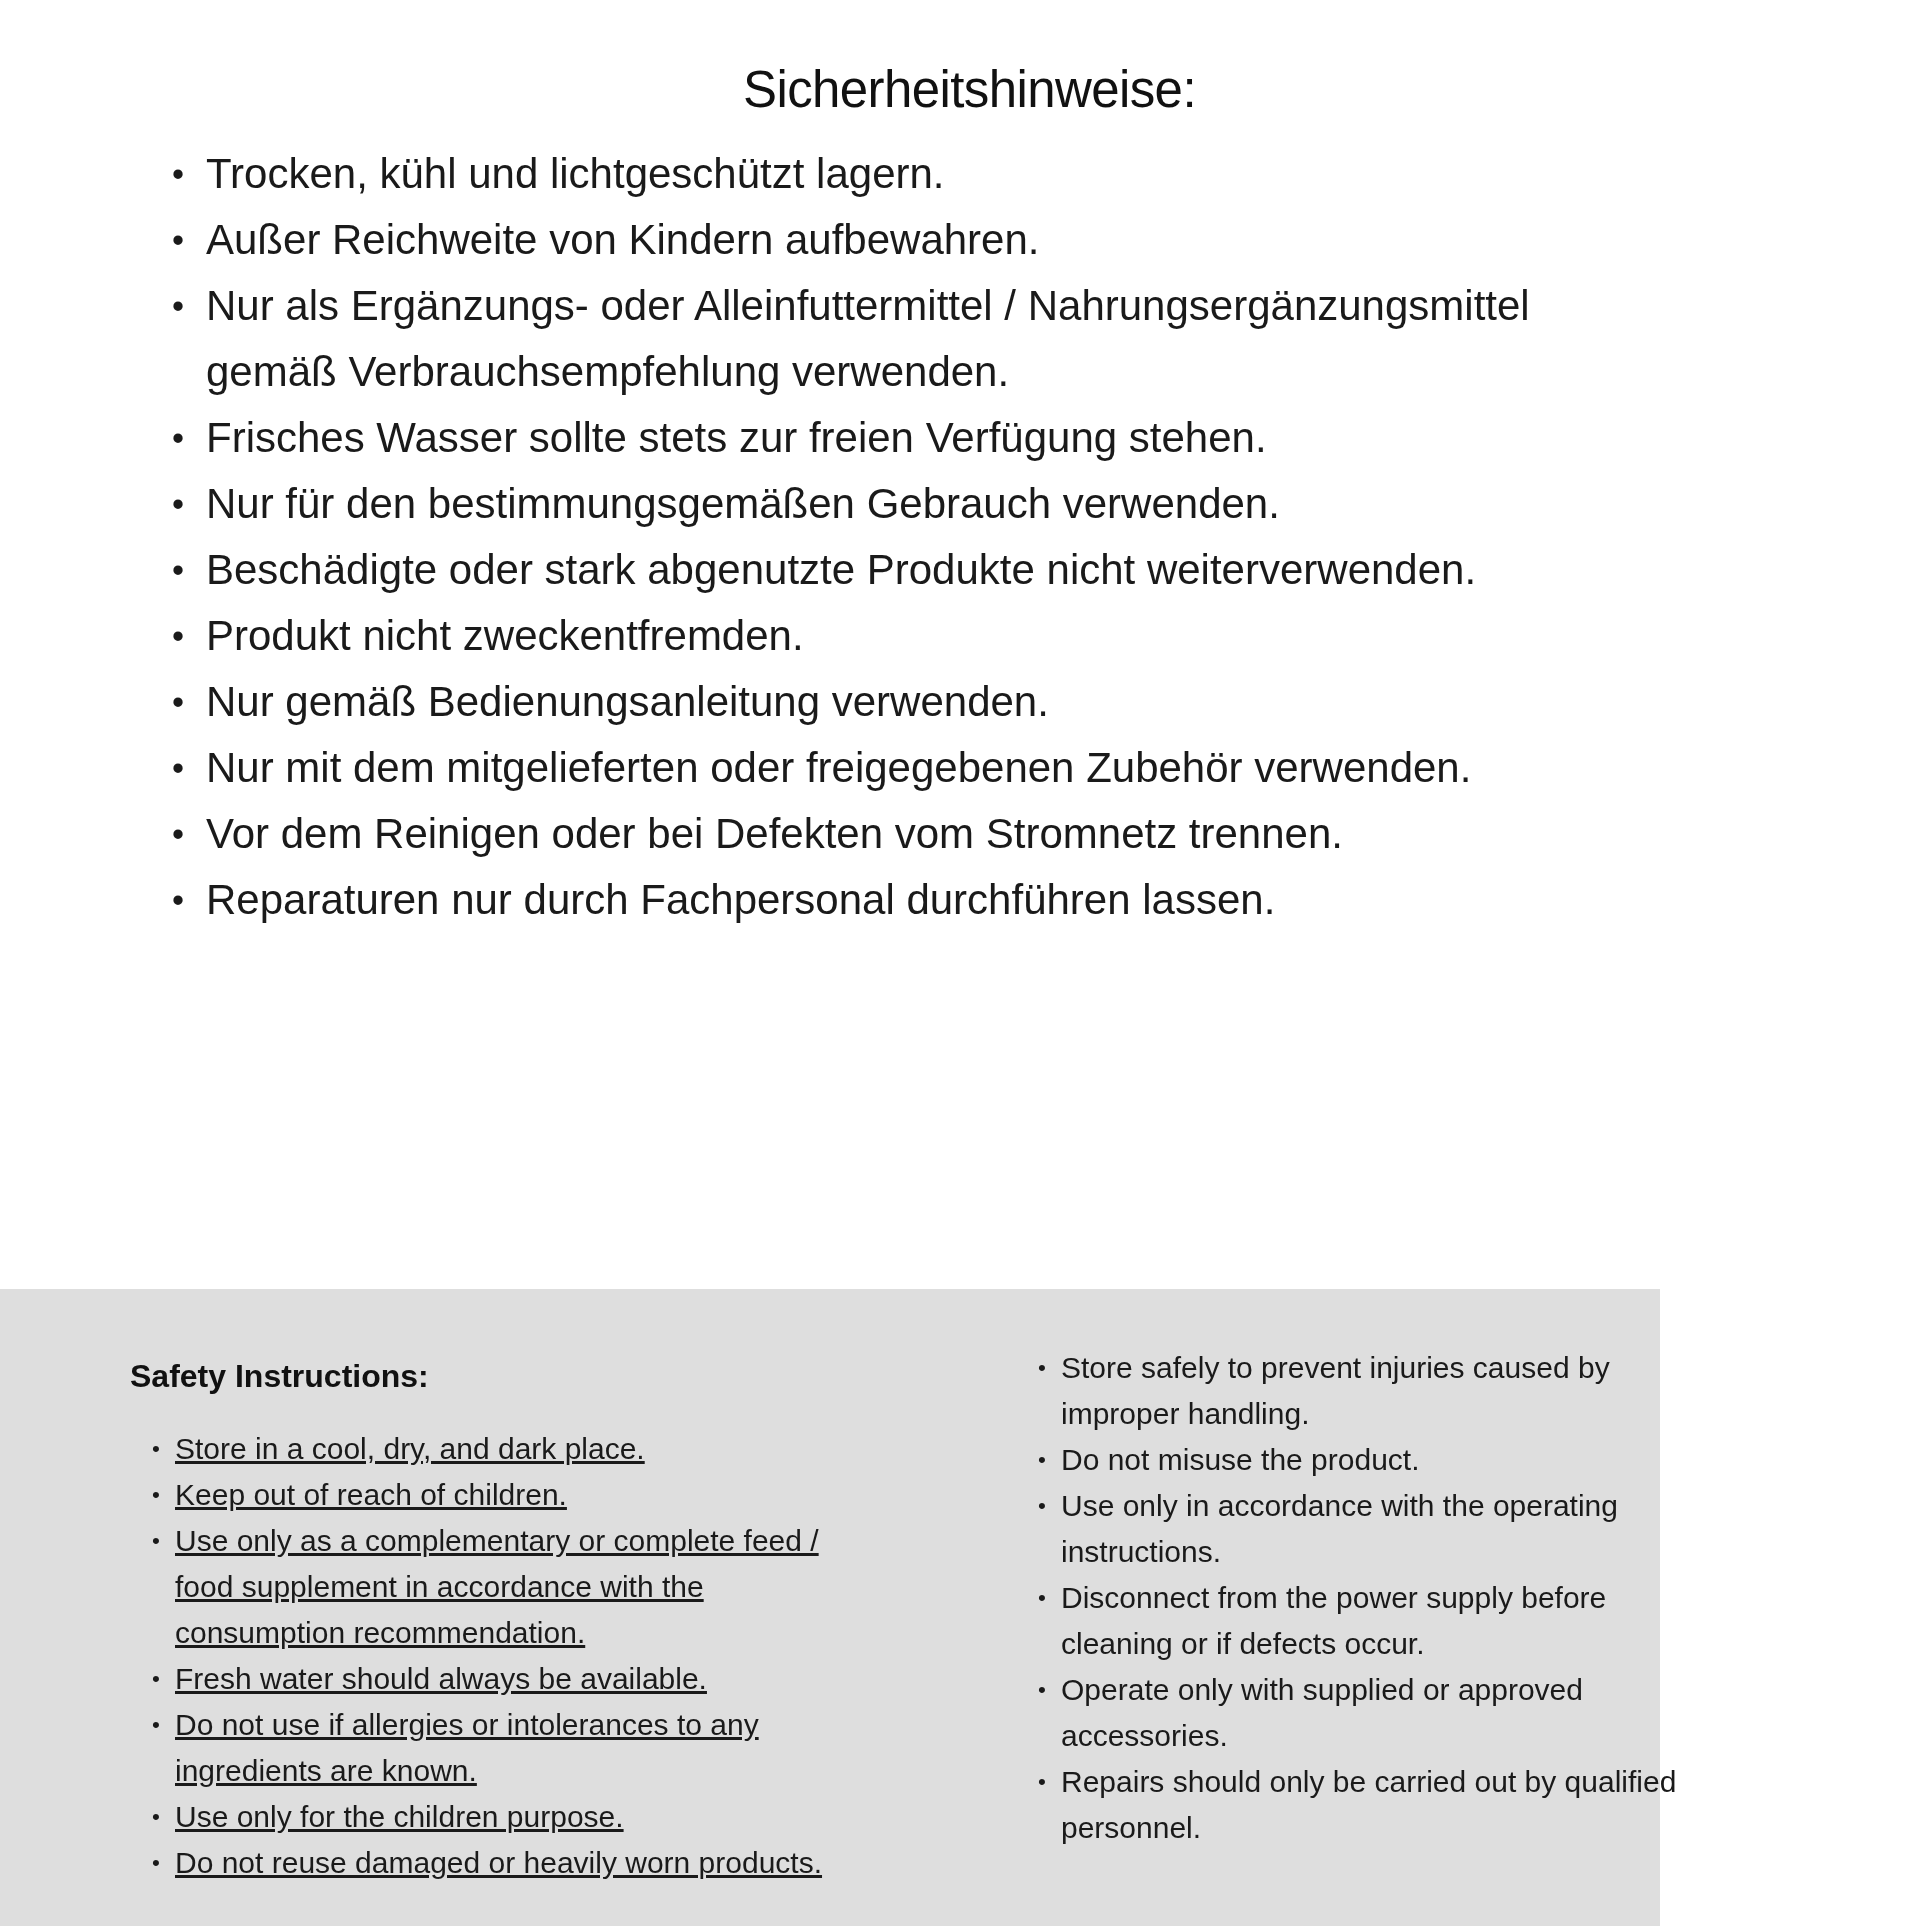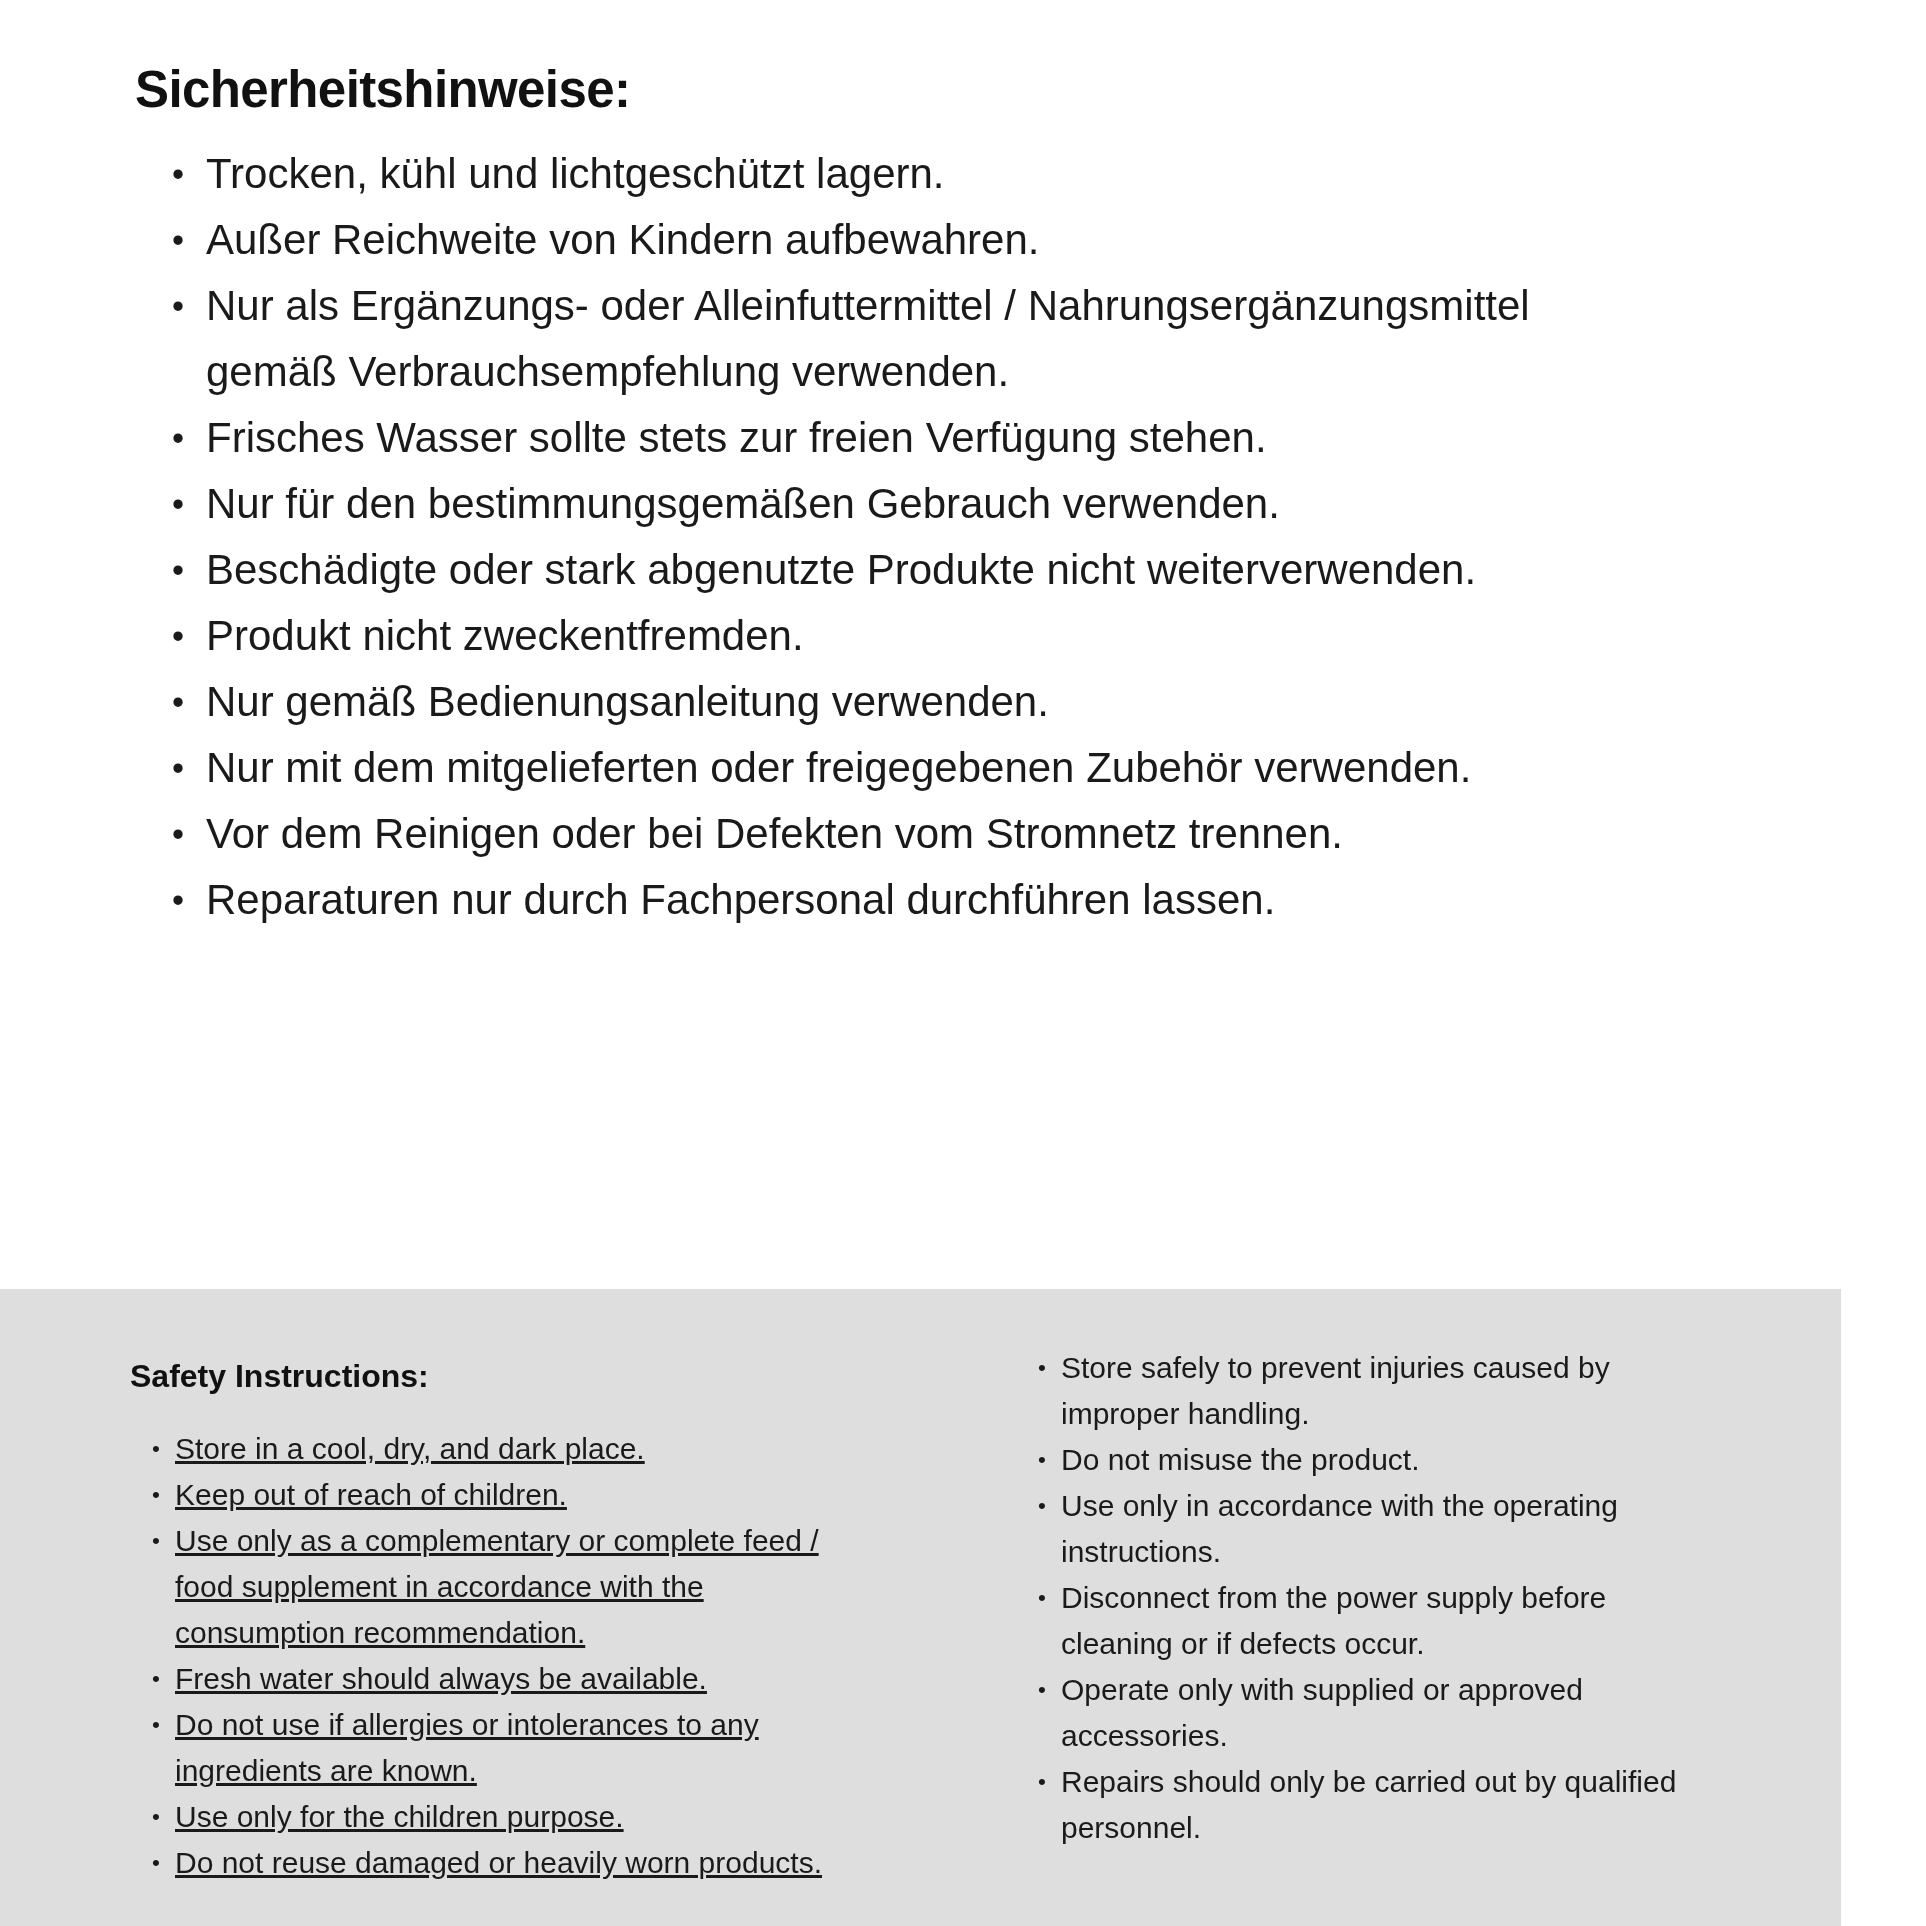--- a/index.html
+++ b/index.html
@@ -21,23 +21,24 @@
   .german-section {
     position: absolute;
     left: 135px;
     top: 64px;
     width: 1669px;
   }
   .german-title {
     margin: 0;
     font-size: 51px;
     line-height: 51px;
-    font-weight: bold;
+    font-weight: normal;
     letter-spacing: -0.6px;
     color: #111111;
+    text-align: center;
   }
   ul.bullet-list {
     list-style: none;
     margin: 0;
     padding: 0;
   }
   .german-section ul.bullet-list {
     margin-top: 26px;
     font-size: 42px;
     line-height: 66px;
@@ -53,21 +54,21 @@
     left: 37px;
     top: 0;
     font-size: 0.82em;
   }
 
   
   .english-section {
     position: absolute;
     left: 0;
     top: 1289px;
-    width: 1841px;
+    width: 1660px;
     height: 637px;
     background: #dedede;
   }
   .col {
     position: absolute;
   }
   .col-left {
     left: 130px;
     top: 69px;   
     width: 873px;

